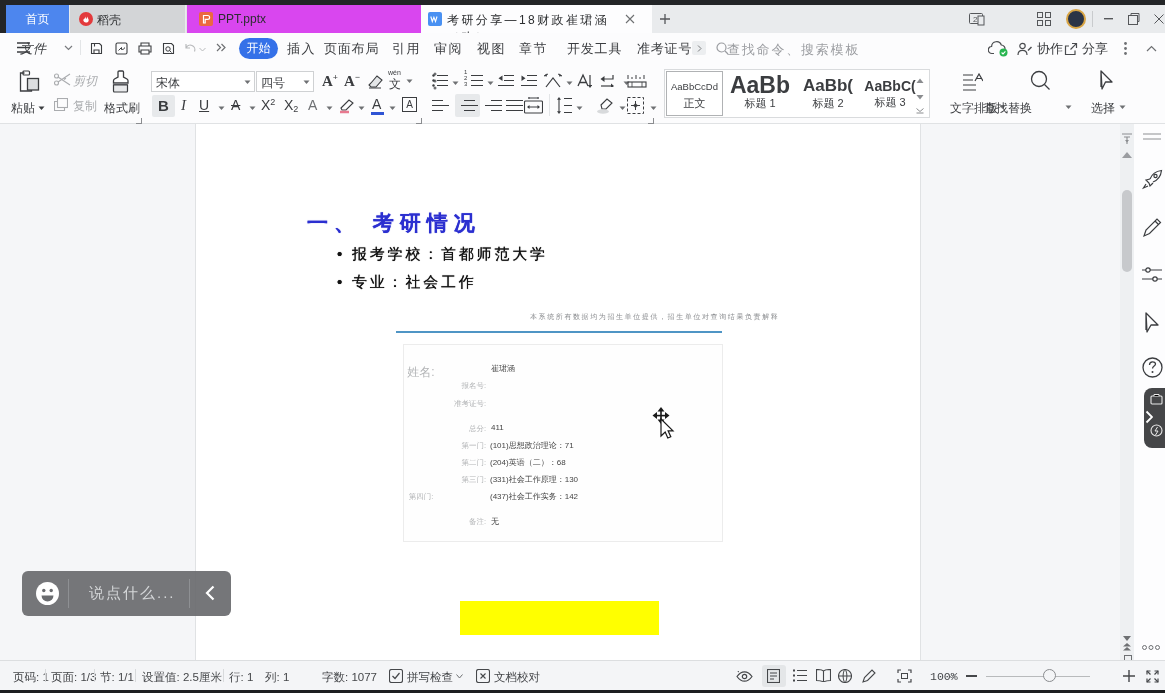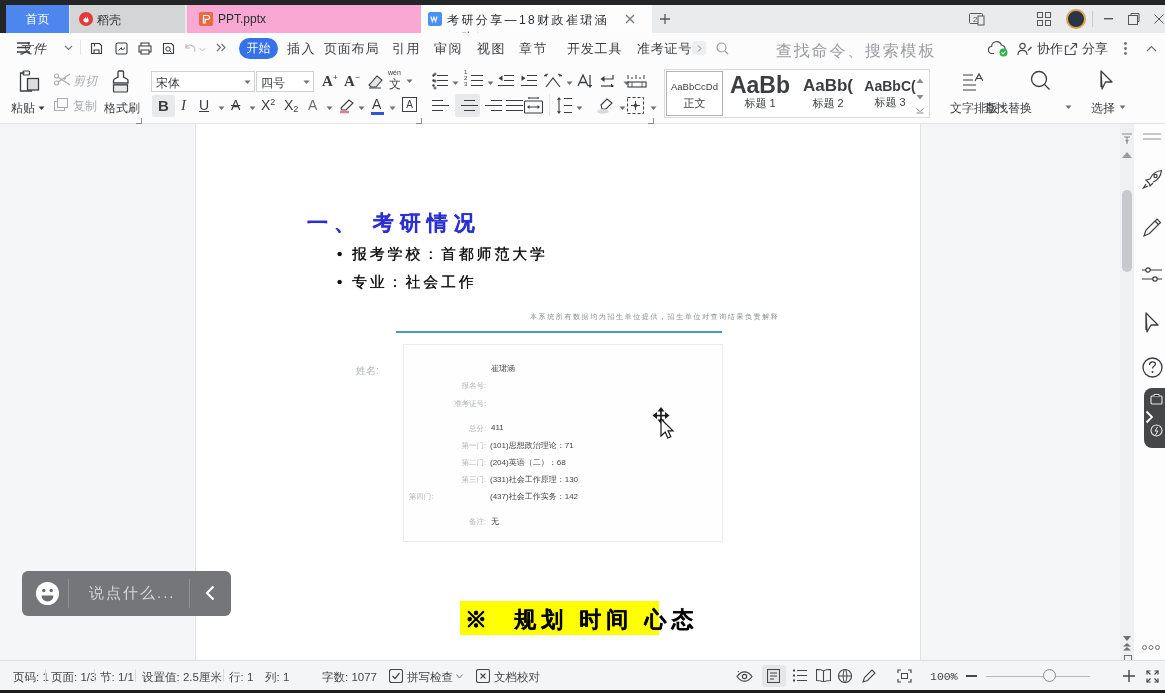--- a/index.html
+++ b/index.html
@@ -16,21 +16,21 @@
 <div class="abs" style="left:0;top:5px;width:1165px;height:28px;background:#e9ebed;">
   <div class="abs" style="left:0;top:0;width:6px;height:28px;background:#232527;"></div>
   <div class="abs" style="left:6px;top:0;width:63px;height:28px;background:#4d86ee;color:#fff;font-size:12px;line-height:28px;text-align:center;">首页</div>
   <div class="abs" style="left:70px;top:0;width:115px;height:28px;background:#d3d5d7;">
     <svg class="abs" style="left:9px;top:7px" width="14" height="14" viewBox="0 0 14 14">
         <circle cx="7" cy="7" r="7" fill="#e33a3c"></circle>
         <path d="M4.2 7.8c1-.4 2-1.6 2.3-3.2.1 1.1.3 2 .8 2.7.6-.9.8-2 .8-2.8.6 1.4 1.6 2.5 1.6 3.7 0 1.4-1.2 2.4-2.7 2.4S4.3 9.3 4.2 7.8z" fill="#fff"></path>
       </svg>
     <span class="abs" style="left:27px;top:7px;font-size:12px;color:#2c2e30;">稻壳</span>
   </div>
-  <div class="abs" style="left:186px;top:0;width:234px;height:28px;background:#f9a8d4;border-left:1px solid #e2e4e6;">
+  <div class="abs" style="left:186px;top:0;width:234px;height:28px;background:#d946ef;border-left:1px solid #e2e4e6;">
     <svg class="abs" style="left:12px;top:7px" width="14" height="14" viewBox="0 0 14 14">
         <rect width="14" height="14" rx="2" fill="#eb6840"></rect>
         <path d="M4.5 11V3.5h4.2c1.1 0 1.9.8 1.9 1.9s-.8 1.9-1.9 1.9H6.2V11z" fill="none" stroke="#fff" stroke-width="1.2"></path>
       </svg>
     <span class="abs" style="left:31px;top:7px;font-size:12px;color:#2c2e30;">PPT.pptx</span>
   </div>
   <div class="abs" style="left:421px;top:0;width:231px;height:28px;background:#fdfdfe;">
     <svg class="abs" style="left:7px;top:7px" width="14" height="14" viewBox="0 0 14 14">
         <rect width="14" height="14" rx="2" fill="#4991f2"></rect>
         <path d="M2.8 4.5l1.5 5 1.6-4.2 1.6 4.2 1.5-5" fill="none" stroke="#fff" stroke-width="1.1"></path>
@@ -115,21 +115,21 @@
   <span class="abs" style="left:637px;top:7px;letter-spacing:0.8px;">准考证号</span>
   <div class="abs" style="left:692px;top:8px;width:14px;height:14px;background:#eceef0;border-radius:2px;">
       <svg style="margin:4px 0 0 5px" width="5" height="7" viewBox="0 0 5 7">
         <path d="M1 0.5l3 3-3 3" fill="none" stroke="#7a7c7f"></path>
       </svg>
     </div>
   <svg class="abs" style="left:716px;top:9px" width="13" height="13" viewBox="0 0 13 13">
       <circle cx="5.5" cy="5.5" r="4.5" fill="none" stroke="#9a9ca0" stroke-width="1.2"></circle>
       <path d="M9 9l3 3" stroke="#9a9ca0" stroke-width="1.2"></path>
     </svg>
-  <span class="abs" style="left:776px;top:8px;font-size:16px;letter-spacing:1.8px;color:#9a9ca0;">查找命令、搜索模板</span>
+  <span class="abs" style="left:727px;top:8px;font-size:13px;letter-spacing:1.8px;color:#9a9ca0;">查找命令、搜索模板</span>
   <svg class="abs" style="left:988px;top:8px" width="22" height="16" viewBox="0 0 22 16">
       <path d="M6 12.5h-2a3.5 3.5 0 0 1-.4-7A5 5 0 0 1 13.3 4 4 4 0 0 1 17 8.5" fill="none" stroke="#4a4c4f" stroke-width="1.2"></path>
       <circle cx="15.5" cy="11.5" r="4" fill="#28b550"></circle>
       <path d="M13.6 11.5l1.4 1.4 2.4-2.5" fill="none" stroke="#fff" stroke-width="1.1"></path>
     </svg>
   <svg class="abs" style="left:1017px;top:9px" width="15" height="14" viewBox="0 0 15 14">
       <circle cx="5.5" cy="4" r="2.7" fill="none" stroke="#4a4c4f" stroke-width="1.2"></circle>
       <path d="M1 13c0-3 2-4.6 4.5-4.6S10 10 10 13" fill="none" stroke="#4a4c4f" stroke-width="1.2"></path>
       <path d="M10.5 8l3.5-3.5 1 1L11.5 9z" fill="#4a4c4f"></path>
     </svg>
@@ -414,21 +414,21 @@
 </div>
 
 <div class="abs" id="page" style="left:196px;top:124px;width:724px;height:536px;background:#fff;color:#121212;box-shadow:-1px 0 0 #e0e2e4,1px 0 0 #e0e2e4;">
   <div class="abs thick" style="left:111px;top:85px;font-size:21px;letter-spacing:6px;font-weight:bold;color:#2b2fd0;">一、 考研情况</div>
   <div class="abs thick" style="left:141px;top:121px;font-size:15px;letter-spacing:2.8px;">• 报考学校：首都师范大学</div>
   <div class="abs thick" style="left:141px;top:149px;font-size:15px;letter-spacing:2.8px;">• 专业：社会工作</div>
 
   <div class="abs" style="left:334px;top:188px;font-size:7px;letter-spacing:1.6px;color:#8a8c8f;">本系统所有数据均为招生单位提供，招生单位对查询结果负责解释</div>
   <div class="abs" style="left:200px;top:207px;width:326px;height:2px;background:#4f95c5;"></div>
   <div class="abs" style="left:207px;top:220px;width:320px;height:198px;border:1px solid #ececec;box-sizing:border-box;background:#fefefe;"></div>
-  <div class="abs" style="left:160px;top:240px;width:130px;text-align:left;font-size:10px;color:#b2b4b6;">姓名:</div>
+  <div class="abs" style="left:160px;top:240px;width:130px;text-align:center;font-size:12px;color:#b2b4b6;">姓名:</div>
   <div class="abs" style="left:160px;top:257px;width:130px;text-align:right;font-size:7.5px;color:#b2b4b6;">报名号:</div>
   <div class="abs" style="left:160px;top:275px;width:130px;text-align:right;font-size:7.5px;color:#b2b4b6;">准考证号:</div>
   <div class="abs" style="left:160px;top:300px;width:130px;text-align:right;font-size:7.5px;color:#b2b4b6;">总分:</div>
   <div class="abs" style="left:160px;top:317px;width:130px;text-align:right;font-size:7.5px;color:#b2b4b6;">第一门:</div>
   <div class="abs" style="left:160px;top:334px;width:130px;text-align:right;font-size:7.5px;color:#b2b4b6;">第二门:</div>
   <div class="abs" style="left:160px;top:351px;width:130px;text-align:right;font-size:7.5px;color:#b2b4b6;">第三门:</div>
   <div class="abs" style="left:160px;top:368px;width:130px;text-align:center;font-size:7.5px;color:#b2b4b6;">第四门:</div>
   <div class="abs" style="left:160px;top:393px;width:130px;text-align:right;font-size:7.5px;color:#b2b4b6;">备注:</div>
   <div class="abs" style="left:295px;top:239px;font-size:8px;color:#454545;">崔珺涵</div>
   <div class="abs" style="left:295px;top:299px;font-size:8px;color:#454545;">411</div>
@@ -444,21 +444,20 @@
         <path d="M10 17l-3.5-4.5h7z"></path>
         <path d="M1.5 8.5L6 5v7z"></path>
         <path d="M18.5 8.5L14 5v7z"></path>
         <rect x="5" y="7.8" width="10" height="1.6"></rect>
         <rect x="9.2" y="4" width="1.6" height="10"></rect>
       </g>
     <path d="M10 12v17l4.2-4 2.6 6 3-1.2-2.7-6H22z" fill="#fff" stroke="#1a1a1a" stroke-width="1.2"></path>
   </svg>
 
   <div class="abs" style="left:264px;top:477px;width:199px;height:34px;background:#ffff00;"></div>
-  <div class="abs thick" style="left:269px;top:481px;font-size:22px;letter-spacing:5px;font-weight:bold;color:#000;">※&nbsp;&nbsp;规划 时间 心态</div>
 </div>
 
 <div class="abs" style="left:22px;top:571px;width:209px;height:45px;background:rgba(106,108,111,0.93);border-radius:6px;">
   <svg class="abs" style="left:14px;top:11px" width="23" height="23" viewBox="0 0 23 23">
       <circle cx="11.5" cy="11.5" r="11.5" fill="#fff"></circle>
       <circle cx="7.8" cy="8.5" r="1.7" fill="#6a6c6f"></circle>
       <circle cx="15.2" cy="8.5" r="1.7" fill="#6a6c6f"></circle>
       <path d="M5.5 13.5h12a6 6 0 0 1-12 0z" fill="#6a6c6f"></path>
     </svg>
   <div class="abs" style="left:46px;top:8px;width:1px;height:29px;background:#8e9093;"></div>

